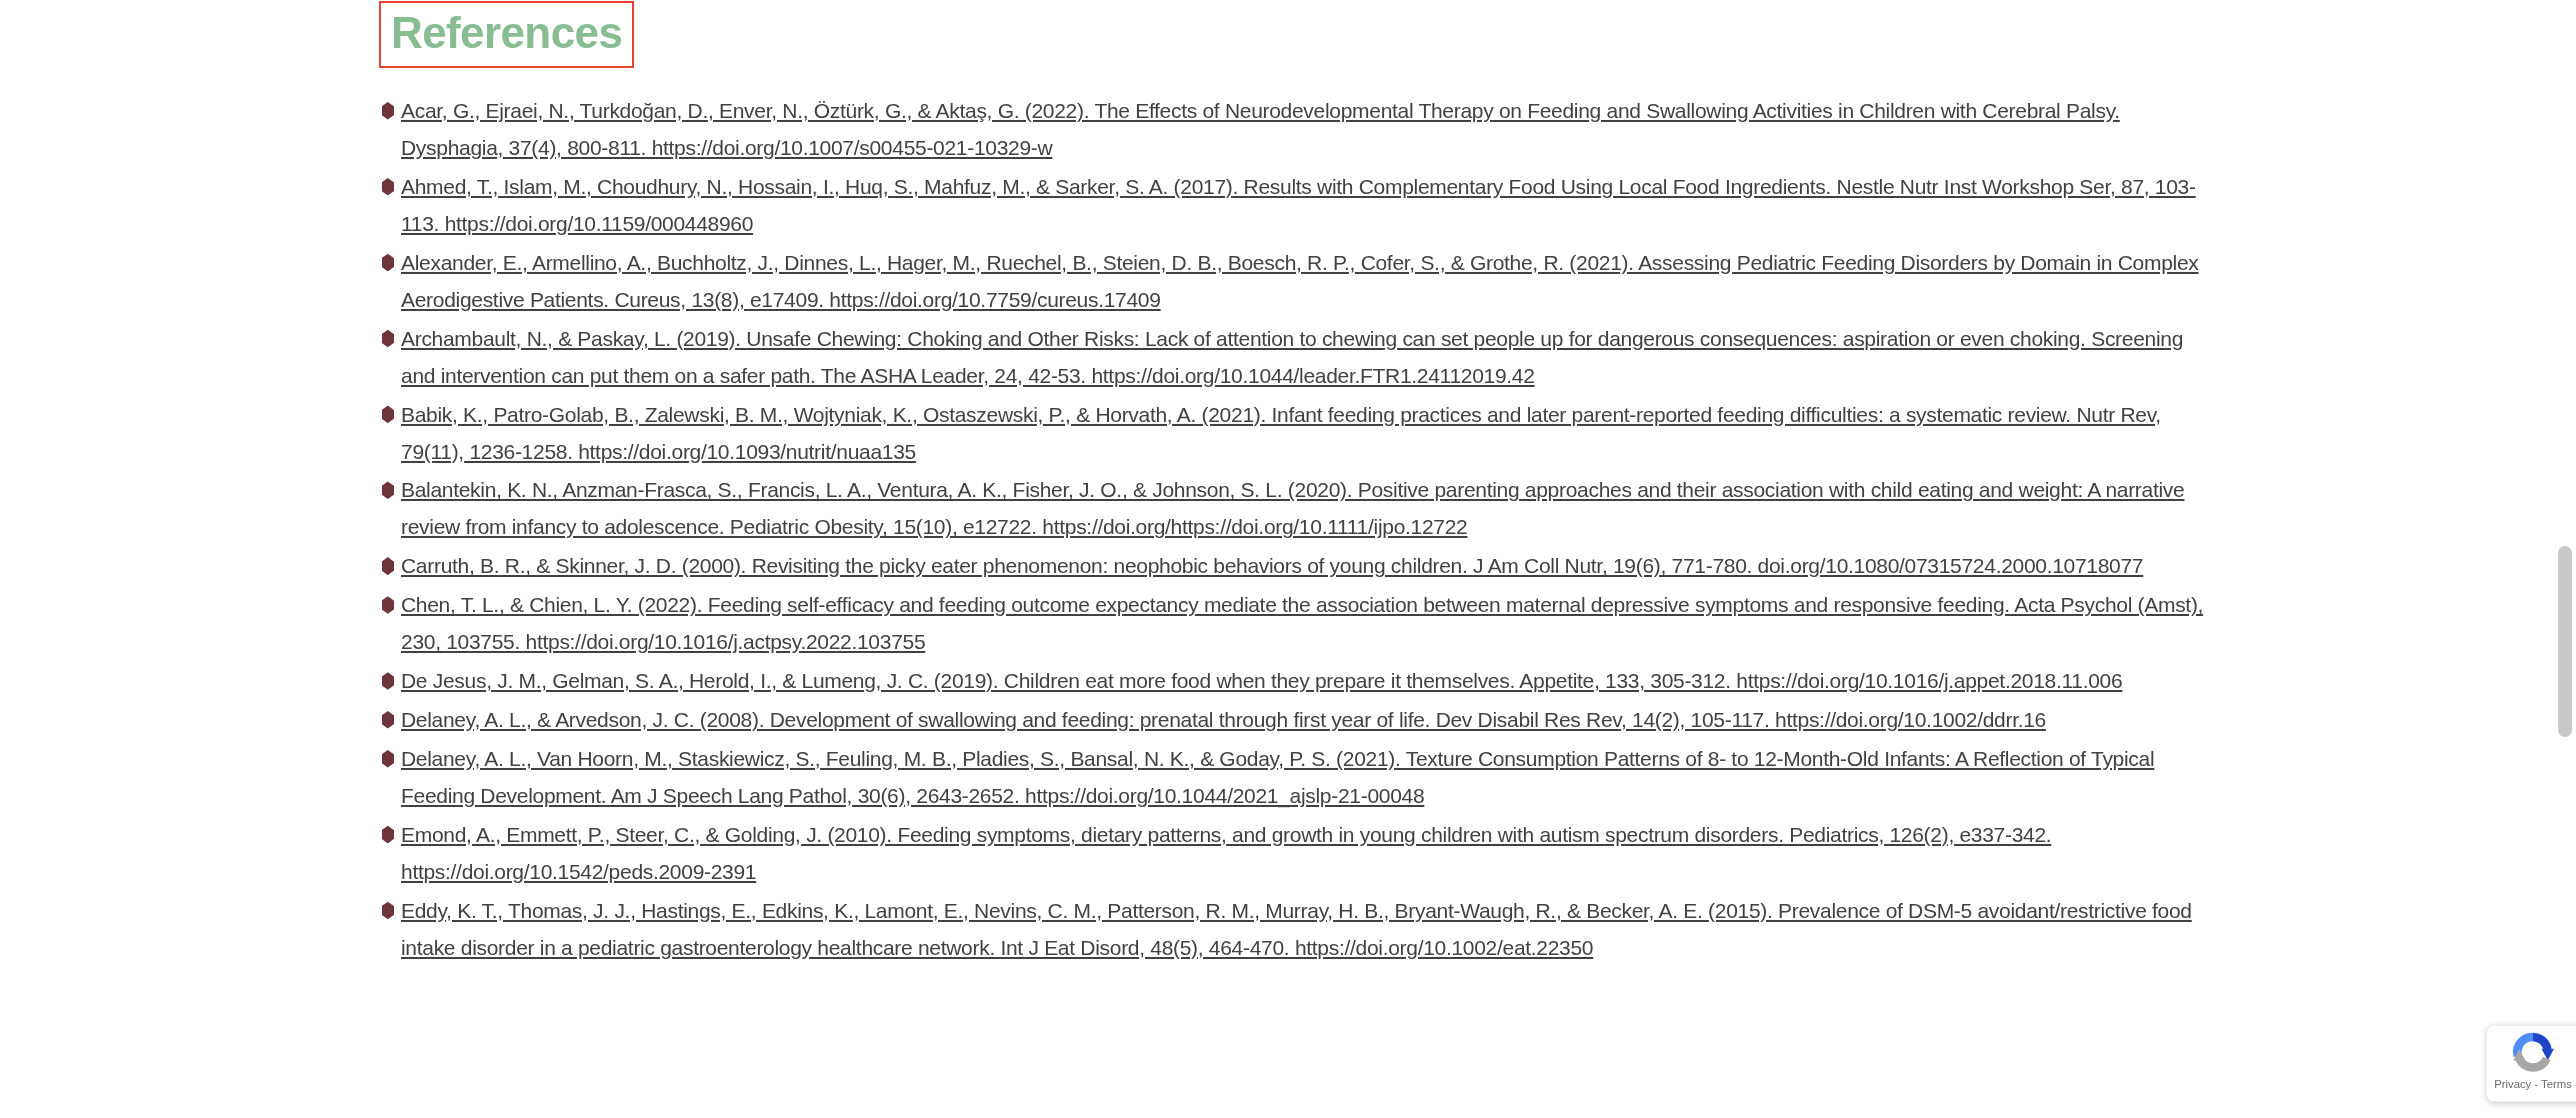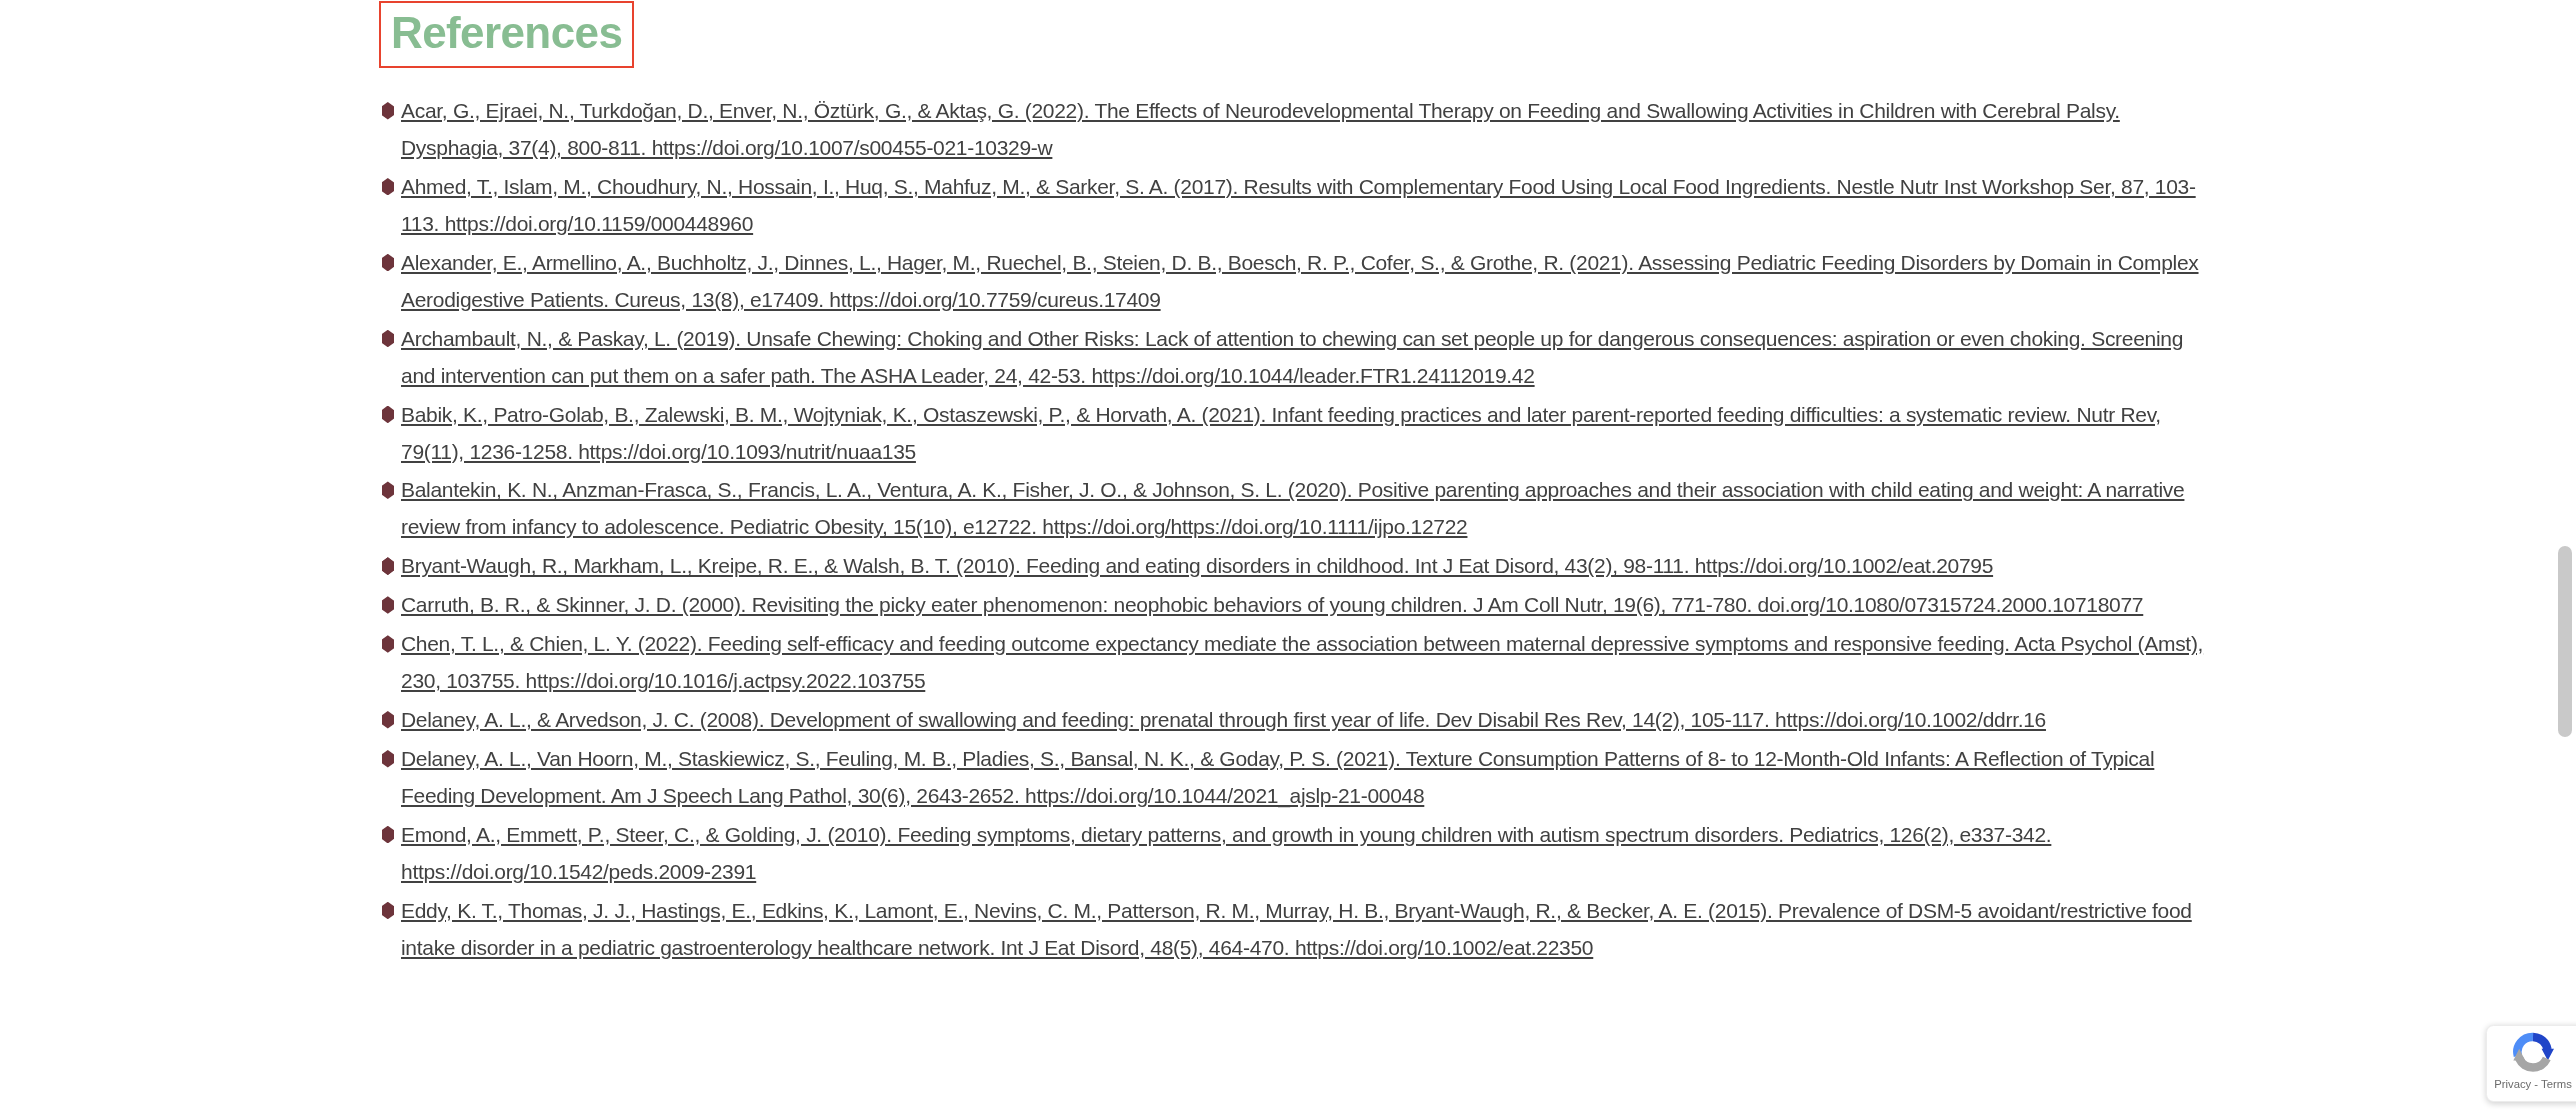--- a/index.html
+++ b/index.html
@@ -119,29 +119,29 @@
     </li>
       <li>
       <span class="bullet"></span>
       <span class="ref-text">Balantekin, K. N., Anzman-Frasca, S., Francis, L. A., Ventura, A. K., Fisher, J. O., &amp; Johnson, S. L. (2020). Positive parenting approaches and their association with child eating and weight: A narrative review from infancy to adolescence. Pediatric Obesity, 15(10), e12722. https://doi.org/https://doi.org/10.1111/ijpo.12722</span>
     </li>
       <li>
       <span class="bullet"></span>
     </li>
       <li>
       <span class="bullet"></span>
-      <span class="ref-text">Bryant-Waugh, R., Markham, L., Kreipe, R. E., &amp; Walsh, B. T. (2010). Feeding and eating disorders in childhood. Int J Eat Disord, 43(2), 98-111. https://doi.org/10.1002/eat.20795</span>
-    </li>
-      <li>
-      <span class="bullet"></span>
       <span class="ref-text">Carruth, B. R., &amp; Skinner, J. D. (2000). Revisiting the picky eater phenomenon: neophobic behaviors of young children. J Am Coll Nutr, 19(6), 771-780. doi.org/10.1080/07315724.2000.10718077</span>
     </li>
       <li>
       <span class="bullet"></span>
       <span class="ref-text">Chen, T. L., &amp; Chien, L. Y. (2022). Feeding self-efficacy and feeding outcome expectancy mediate the association between maternal depressive symptoms and responsive feeding. Acta Psychol (Amst), 230, 103755. https://doi.org/10.1016/j.actpsy.2022.103755</span>
+    </li>
+      <li>
+      <span class="bullet"></span>
+      <span class="ref-text">De Jesus, J. M., Gelman, S. A., Herold, I., &amp; Lumeng, J. C. (2019). Children eat more food when they prepare it themselves. Appetite, 133, 305-312. https://doi.org/10.1016/j.appet.2018.11.006</span>
     </li>
       <li>
       <span class="bullet"></span>
       <span class="ref-text">Delaney, A. L., &amp; Arvedson, J. C. (2008). Development of swallowing and feeding: prenatal through first year of life. Dev Disabil Res Rev, 14(2), 105-117. https://doi.org/10.1002/ddrr.16</span>
     </li>
       <li>
       <span class="bullet"></span>
       <span class="ref-text">Delaney, A. L., Van Hoorn, M., Staskiewicz, S., Feuling, M. B., Pladies, S., Bansal, N. K., &amp; Goday, P. S. (2021). Texture Consumption Patterns of 8- to 12-Month-Old Infants: A Reflection of Typical Feeding Development. Am J Speech Lang Pathol, 30(6), 2643-2652. https://doi.org/10.1044/2021_ajslp-21-00048</span>
     </li>
       <li>

